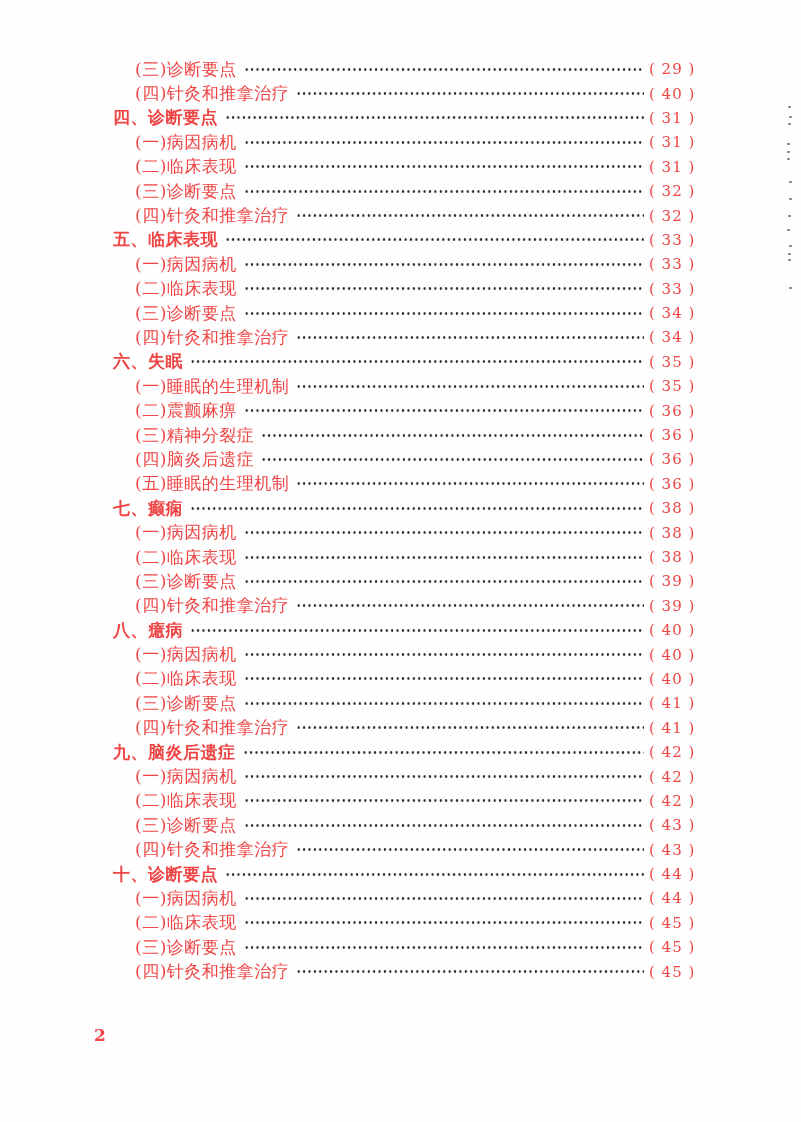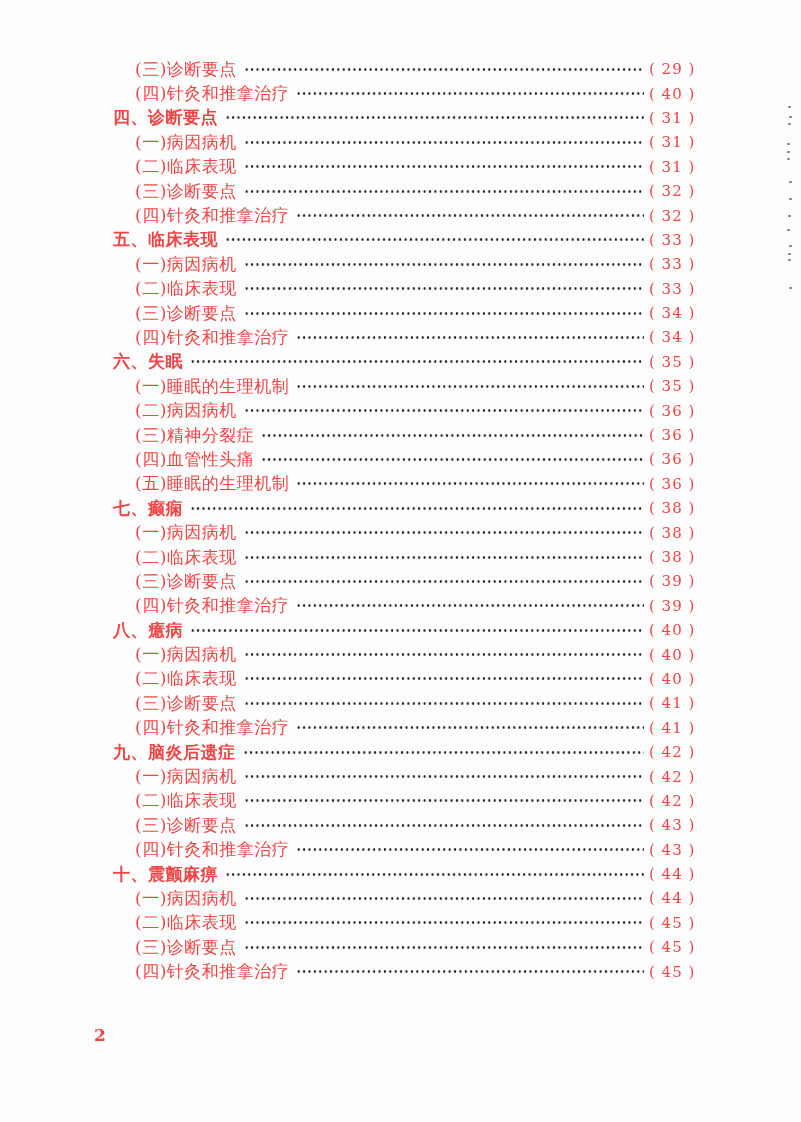--- a/index.html
+++ b/index.html
@@ -142,31 +142,31 @@
         <span class="label">六、失眠</span>
         <span class="leader"></span>
         <span class="pageno">( 35 )</span>
       </div>
       <div class="row sub">
         <span class="label">(一)睡眠的生理机制</span>
         <span class="leader"></span>
         <span class="pageno">( 35 )</span>
       </div>
       <div class="row sub">
-        <span class="label">(二)病因病机</span>
+        <span class="label">(二)震颤麻痹</span>
         <span class="leader"></span>
         <span class="pageno">( 36 )</span>
       </div>
       <div class="row sub">
         <span class="label">(三)精神分裂症</span>
         <span class="leader"></span>
         <span class="pageno">( 36 )</span>
       </div>
       <div class="row sub">
-        <span class="label">(四)血管性头痛</span>
+        <span class="label">(四)脑炎后遗症</span>
         <span class="leader"></span>
         <span class="pageno">( 36 )</span>
       </div>
       <div class="row sub">
         <span class="label">(五)睡眠的生理机制</span>
         <span class="leader"></span>
         <span class="pageno">( 36 )</span>
       </div>
       <div class="row chapter">
         <span class="label">七、癫痫</span>
@@ -237,21 +237,21 @@
         <span class="label">(三)诊断要点</span>
         <span class="leader"></span>
         <span class="pageno">( 43 )</span>
       </div>
       <div class="row sub">
         <span class="label">(四)针灸和推拿治疗</span>
         <span class="leader"></span>
         <span class="pageno">( 43 )</span>
       </div>
       <div class="row chapter">
-        <span class="label">十、震颤麻痹</span>
+        <span class="label">十、诊断要点</span>
         <span class="leader"></span>
         <span class="pageno">( 44 )</span>
       </div>
       <div class="row sub">
         <span class="label">(一)病因病机</span>
         <span class="leader"></span>
         <span class="pageno">( 44 )</span>
       </div>
       <div class="row sub">
         <span class="label">(二)临床表现</span>

